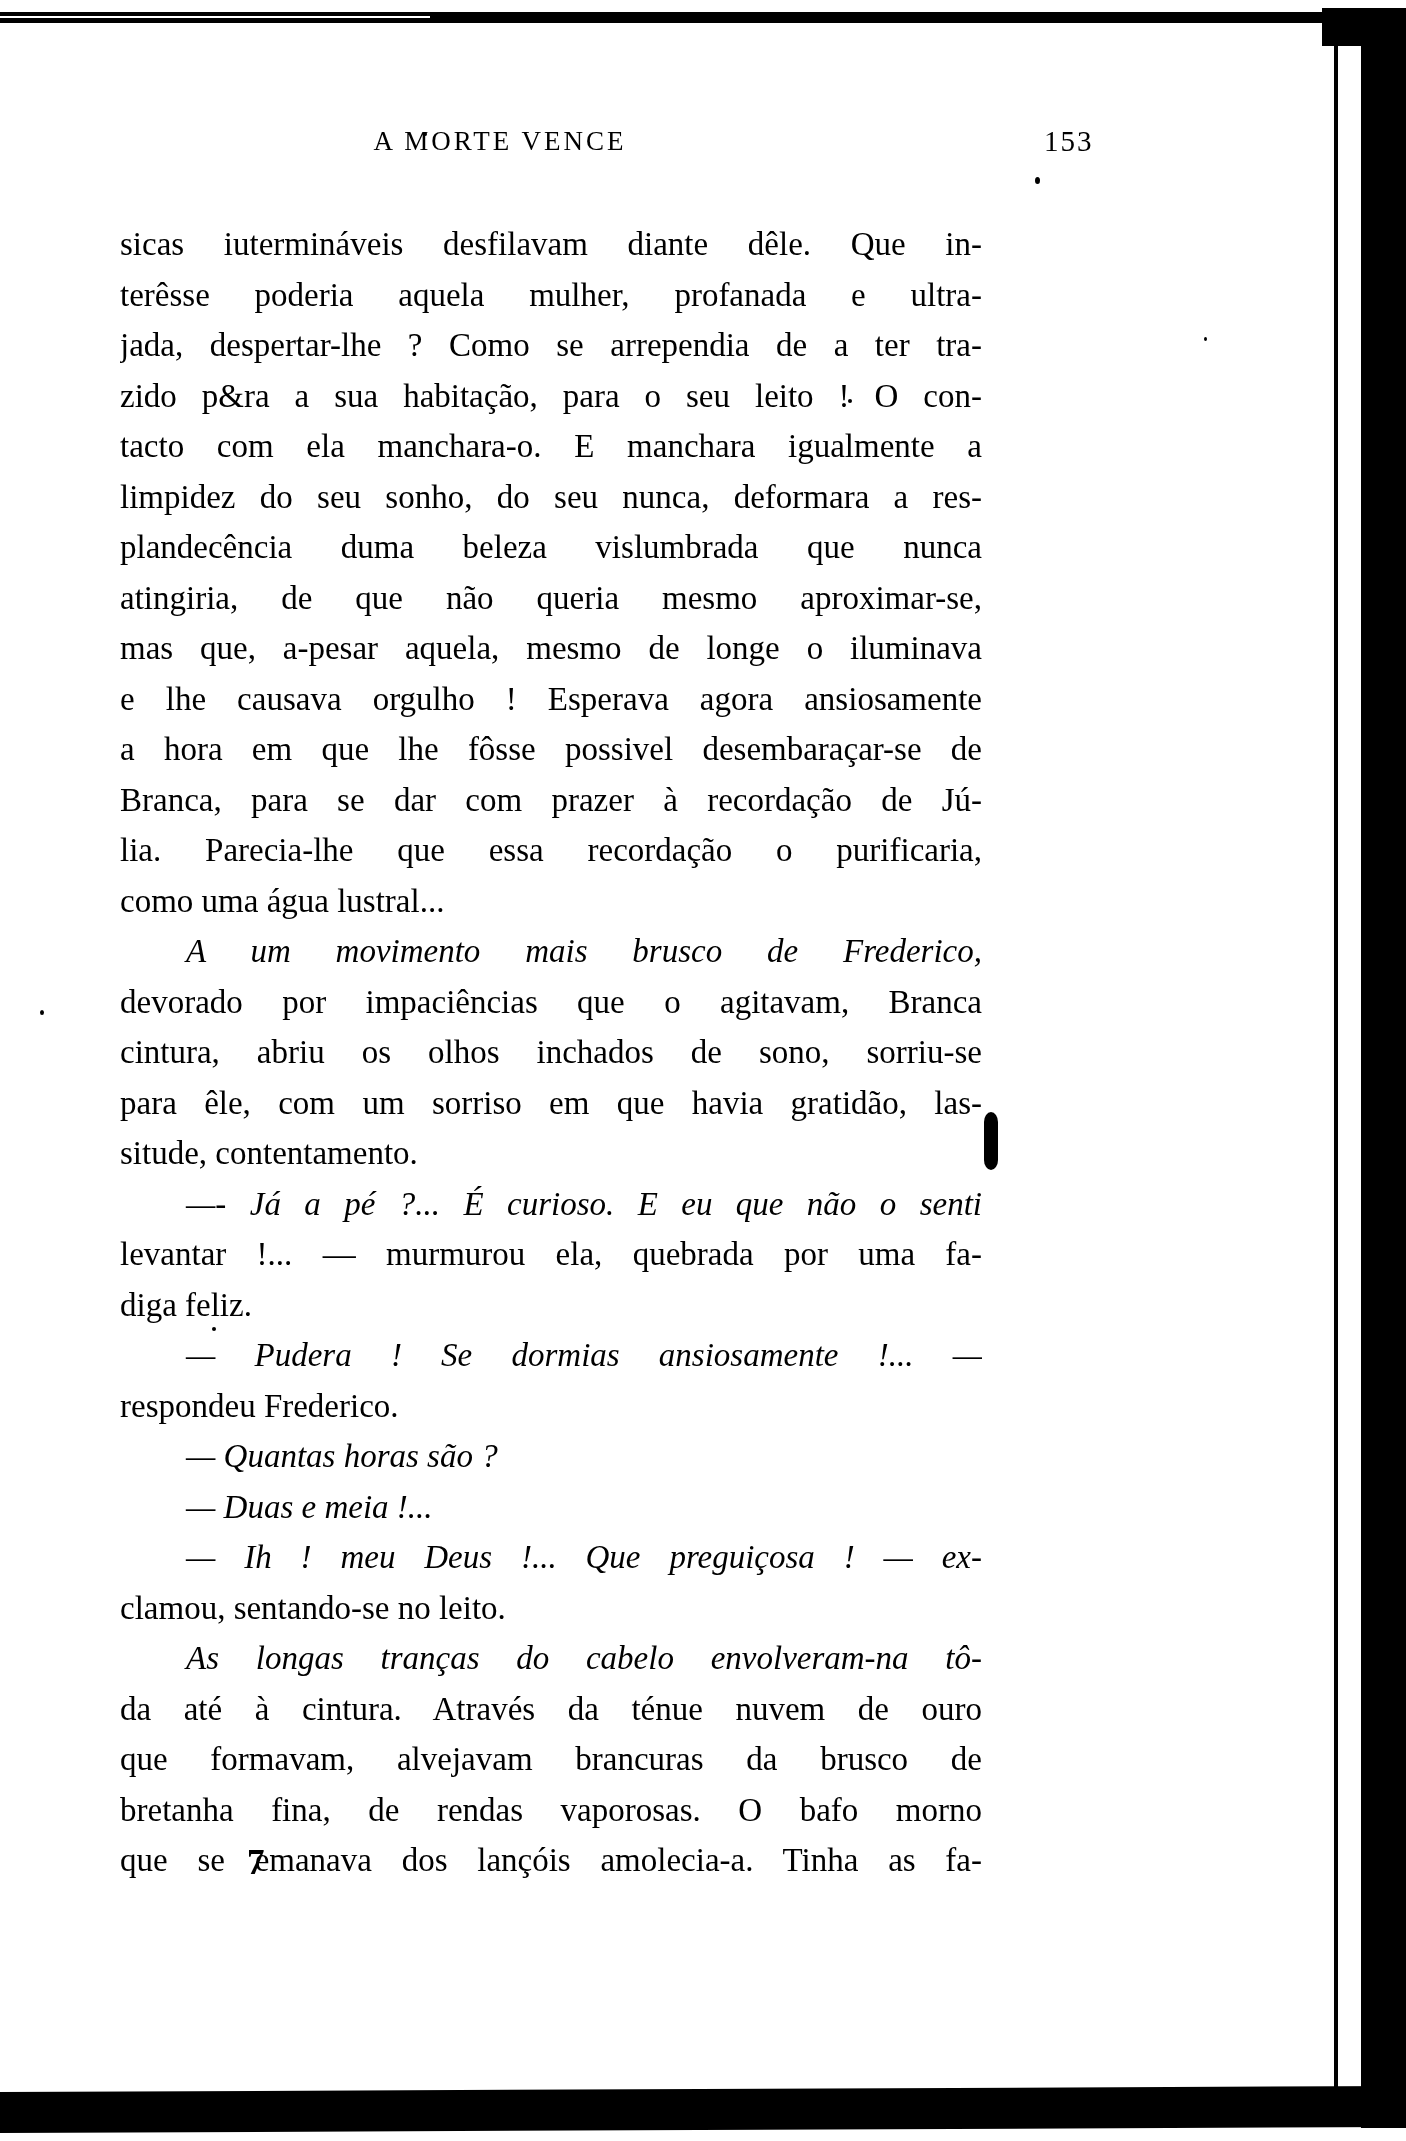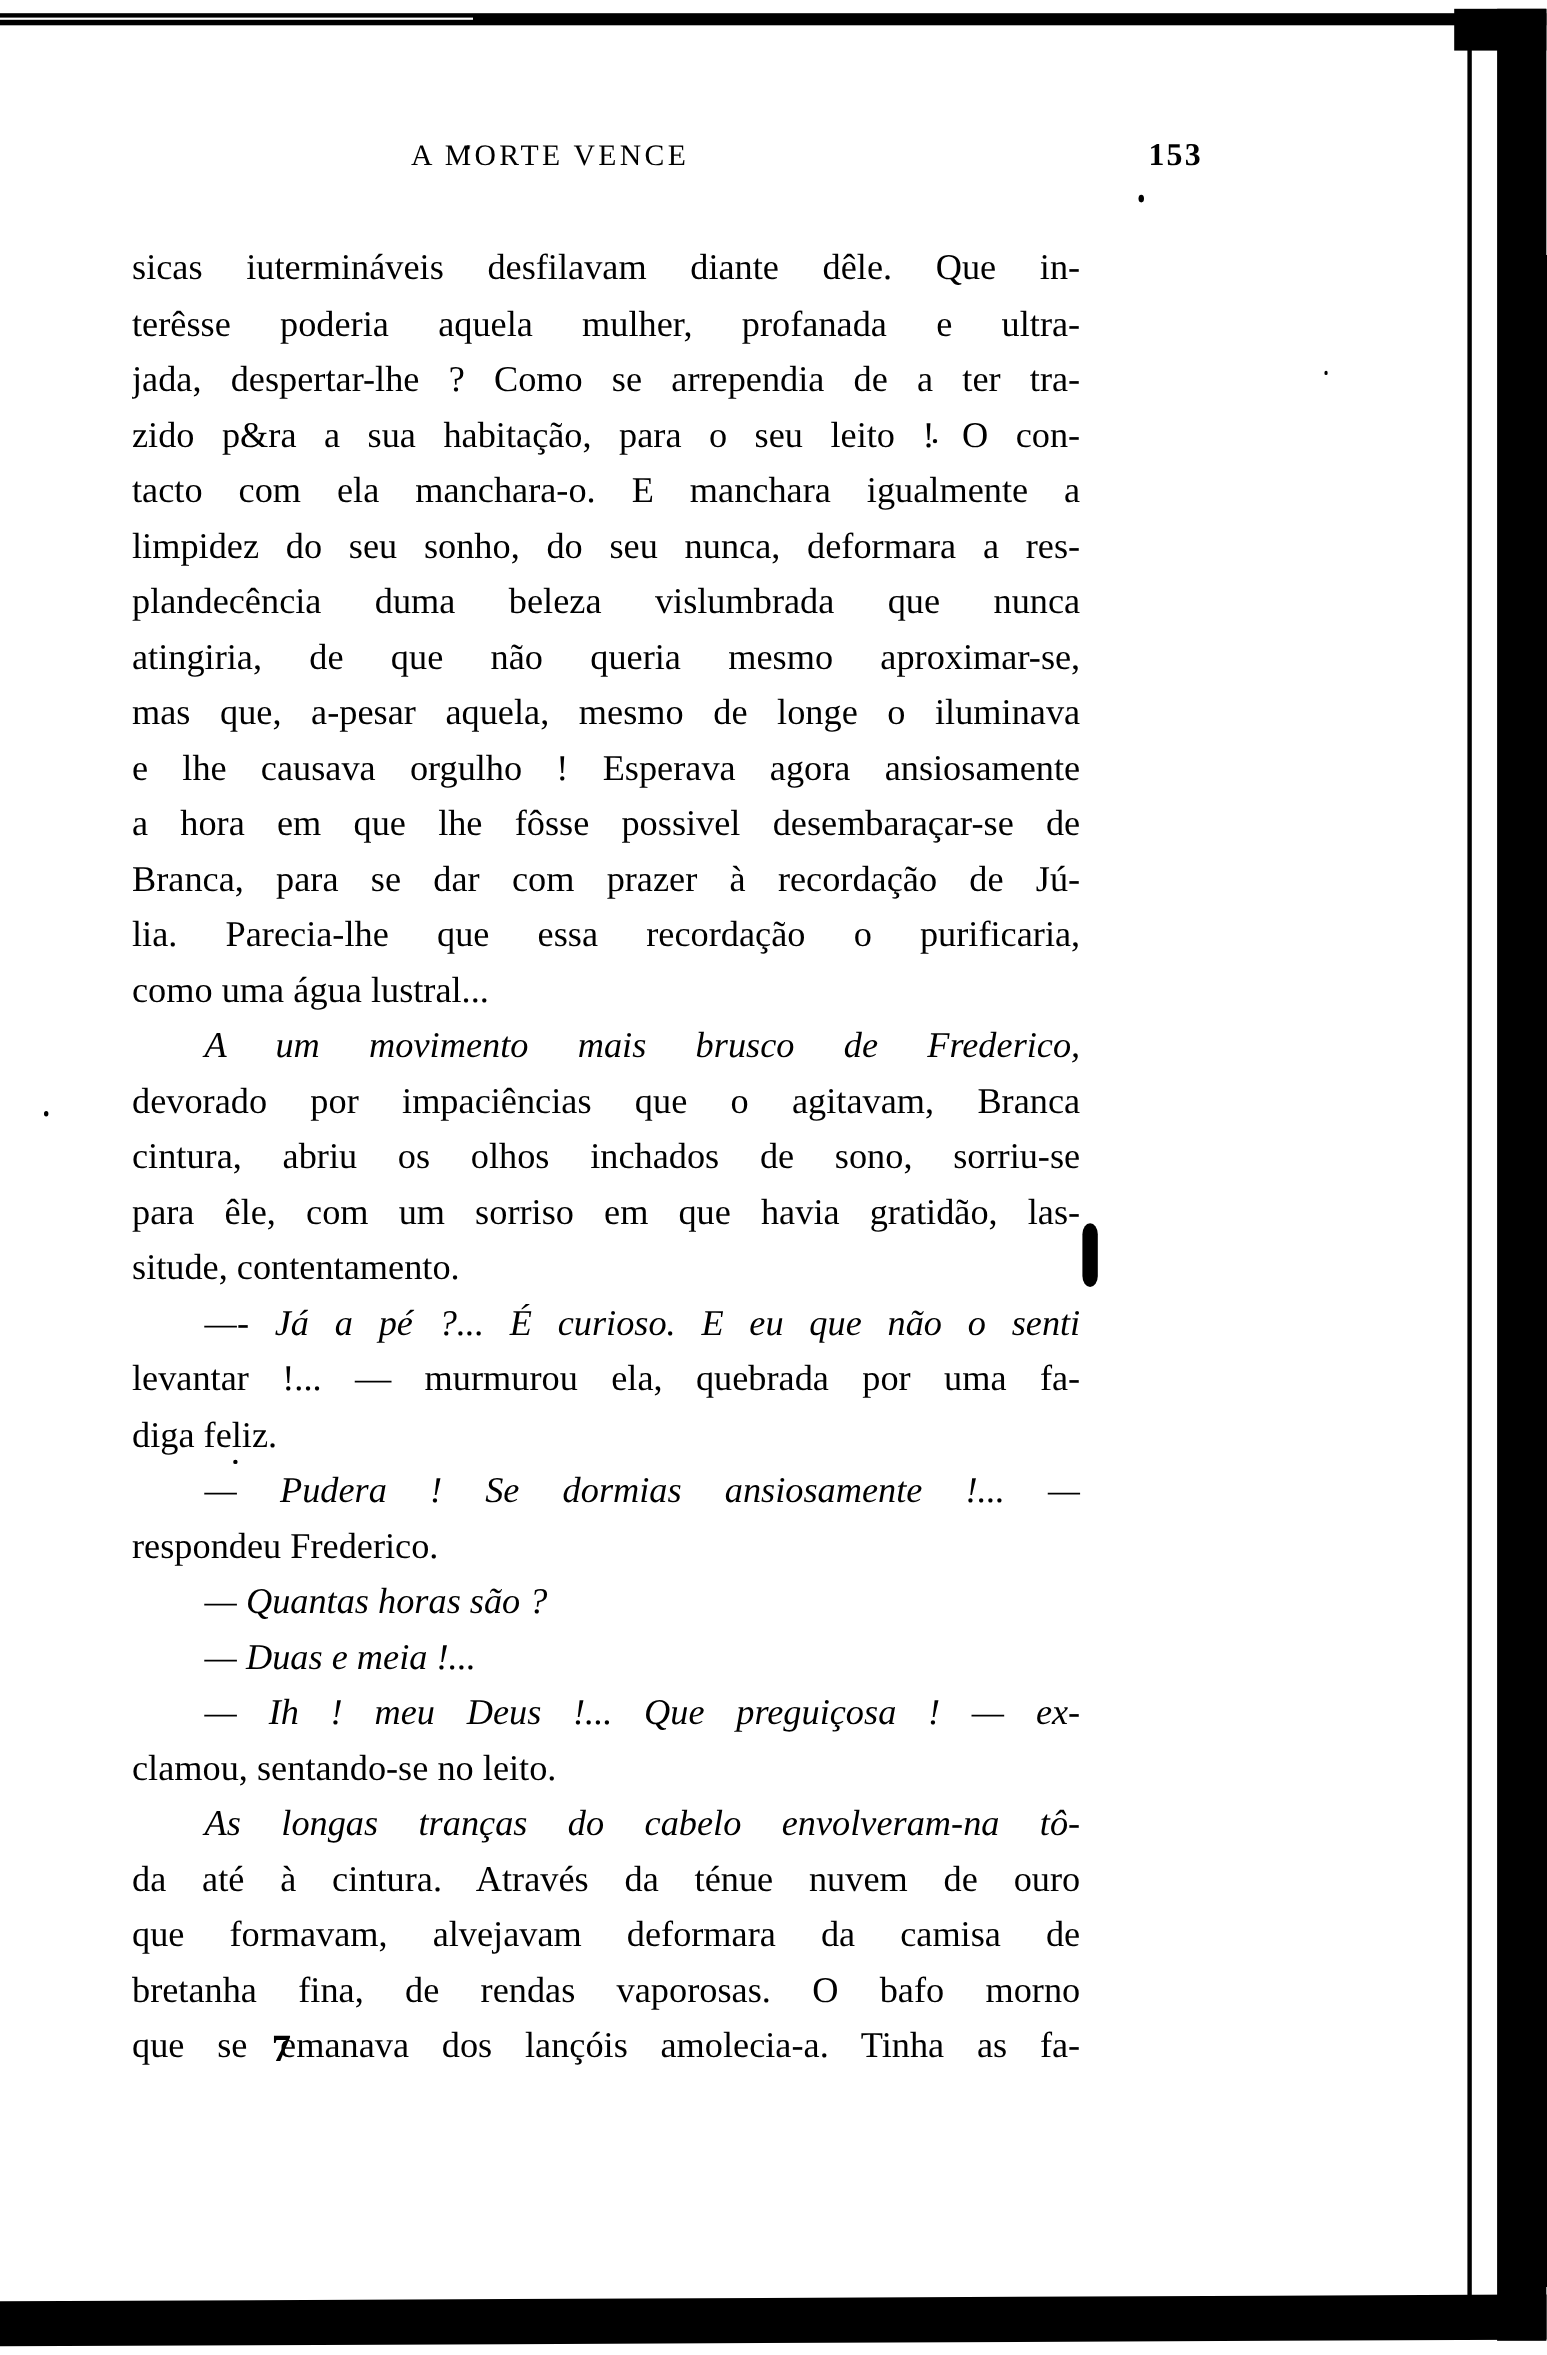--- a/index.html
+++ b/index.html
@@ -23,21 +23,21 @@
   .bar.bottom    { left: -4px; top: 2089px; width: 1414px; height: 41px; transform: rotate(-0.25deg); }
   .ink-blob { position: absolute; left: 984px; top: 1112px; width: 14px; height: 58px;
               background: #000; border-radius: 7px / 10px; }
   .speck { position: absolute; background: #000; border-radius: 50%; }
 
   
   .header-title {
     position: absolute; left: 500px; top: 126px; transform: translateX(-50%);
     font-size: 27px; letter-spacing: 3px; white-space: nowrap;
   }
-  .page-number { position: absolute; left: 1044px; top: 125px; font-size: 29px; letter-spacing: 2px; font-weight: bold; }
+  .page-number { position: absolute; left: 1044px; top: 125px; font-size: 29px; letter-spacing: 2px; }
 
   
   .body-text { position: absolute; left: 120px; top: 219px; width: 862px; }
   .line {
     height: 50.5px; line-height: 50.5px;
     font-size: 33px;
     text-align: justify; text-align-last: justify;
     overflow: hidden; white-space: normal;
   }
   .line.indent { padding-left: 66px; font-style: italic; }
@@ -92,20 +92,20 @@
       <div class="line">levantar !... — murmurou ela, quebrada por uma fa-</div>
       <div class="line end">diga feliz.</div>
       <div class="line indent">— Pudera ! Se dormias ansiosamente !... —</div>
       <div class="line end">respondeu Frederico.</div>
       <div class="line indent end">— Quantas horas são ?</div>
       <div class="line indent end">— Duas e meia !...</div>
       <div class="line indent">— Ih ! meu Deus !... Que preguiçosa ! — ex-</div>
       <div class="line end">clamou, sentando-se no leito.</div>
       <div class="line indent">As longas tranças do cabelo envolveram-na tô-</div>
       <div class="line">da até à cintura. Através da ténue nuvem de ouro</div>
-      <div class="line">que formavam, alvejavam deformara da camisa de</div>
+      <div class="line">que formavam, alvejavam brancuras da brusco de</div>
       <div class="line">bretanha fina, de rendas vaporosas. O bafo morno</div>
       <div class="line">que se emanava dos lançóis amolecia-a. Tinha as fa-</div>
   </div>
 
   <div class="signature">7</div>
 
 </div>
 
 </body></html>

